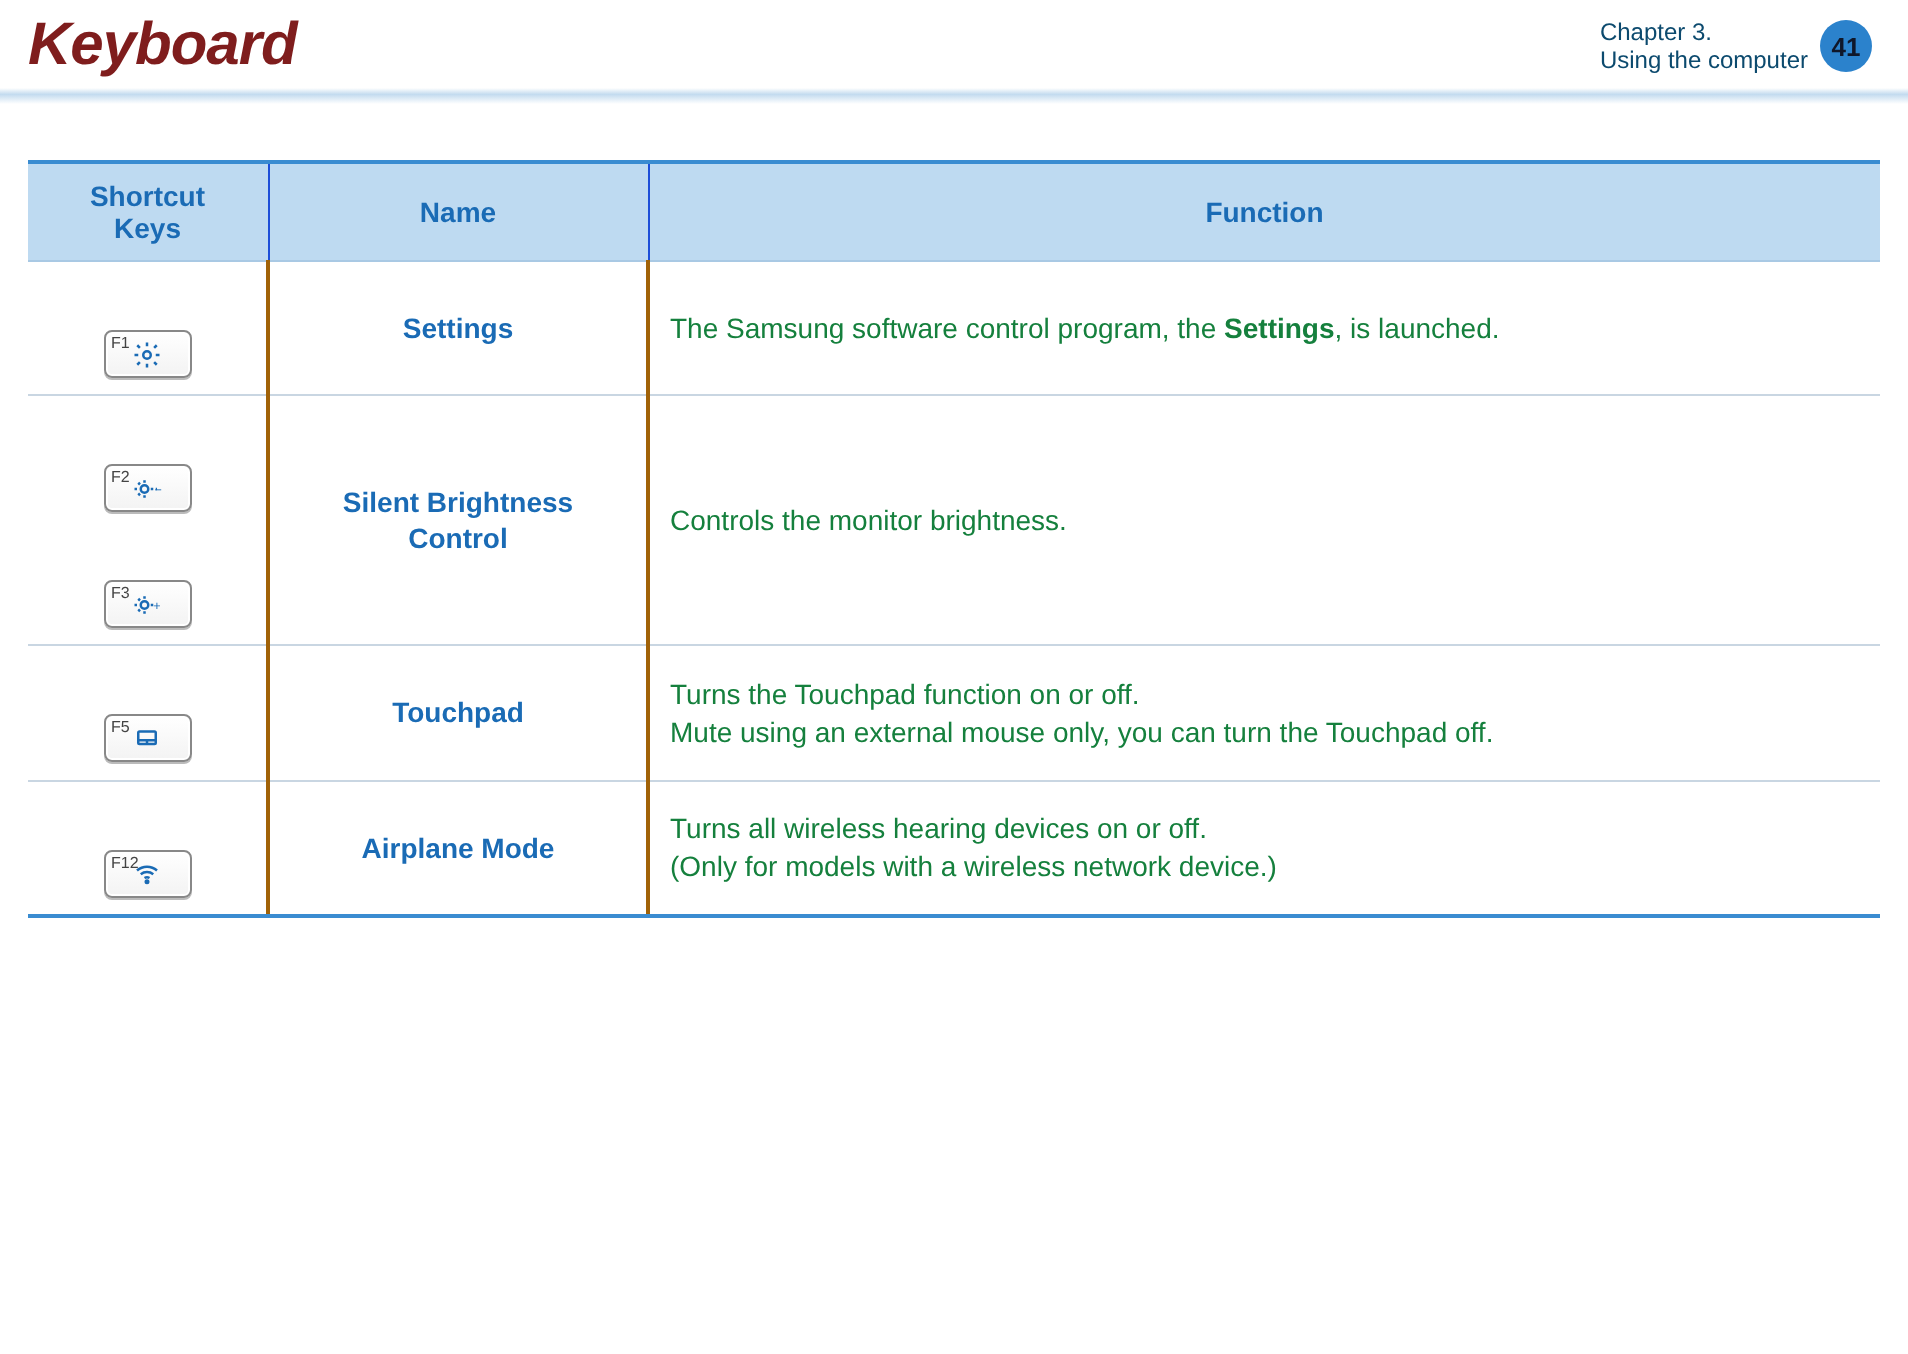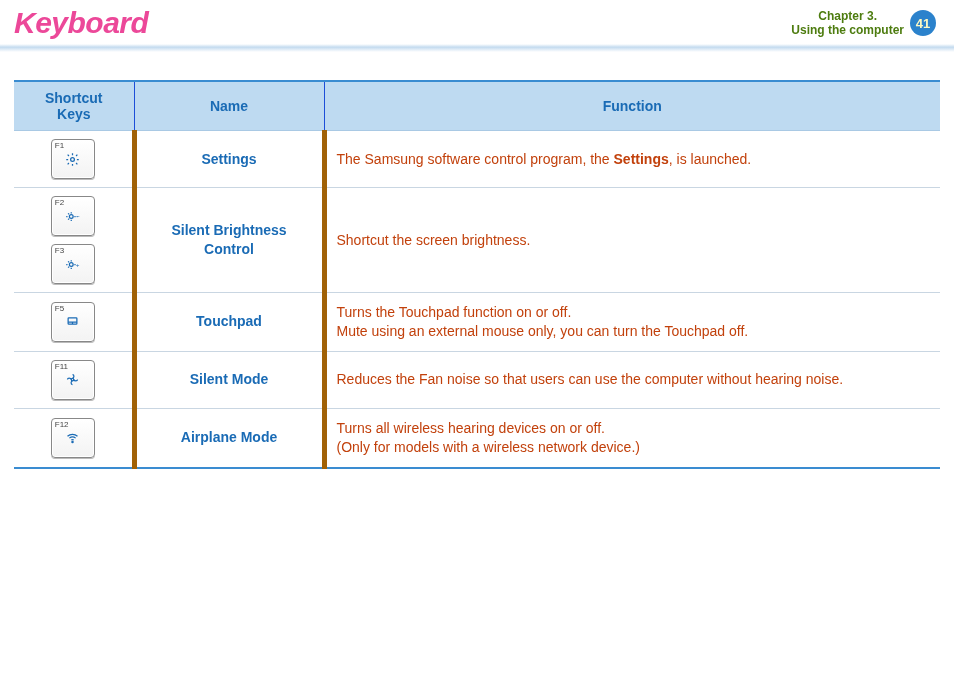--- a/index.html
+++ b/index.html
@@ -14,36 +14,36 @@
   .header {
     display: flex;
     justify-content: space-between;
     align-items: center;
     padding: 6px 18px 4px 14px;
   }
   .page-title {
     font-size: 30px;
     font-weight: 700;
     font-style: italic;
-    color: #ec4899;
+    color: #7f1d1d;
     letter-spacing: -0.5px;
   }
   .chapter-block { display: flex; align-items: center; gap: 6px; }
   .chapter-text {
-    text-align: center;
+    text-align: left;
     font-size: 12px;
-    font-weight: 700;
-    color: #4d7c0f;
+    font-weight: 400;
+    color: #0c4a6e;
     line-height: 1.2;
   }
   .page-badge {
     width: 26px; height: 26px;
     border-radius: 50%;
     background: #2b82cc;
-    color: #fef9c3;
+    color: #0f172a;
     font-size: 13px;
     font-weight: 700;
     display: flex; align-items: center; justify-content: center;
   }
   .divider {
     height: 8px;
     background: linear-gradient(to bottom, rgba(180,210,235,0) 0%, rgba(180,210,235,.8) 40%, rgba(180,210,235,0) 100%);
     margin-bottom: 28px;
   }
 
@@ -65,41 +65,41 @@
   }
   thead th + th { border-left: 1px solid #1d4ed8; }
 
   tbody td {
     border-bottom: 1px solid #c9d6e2;
     padding: 10px 10px;
     font-size: 14px;
     vertical-align: middle;
     line-height: 1.35;
   }
-  tbody td + td { border-left: 5px solid #a16207; margin-left: 44px; }
+  tbody td + td { border-left: 2px solid #a16207; margin-left: 44px; }
   tbody tr:last-child td { border-bottom: 2px solid #3a8cd1; }
 
   td.col-keys { text-align: center; padding: 8px 4px; }
   td.col-name {
     text-align: center;
     color: #1a6bb5;
     font-weight: 700;
   }
-  td.col-func { color: #c2410c; }
+  td.col-func { color: #15803d; }
 
   .kstack { display:inline-flex; flex-direction: column; gap: 8px; align-items:center; }
   .keycap {
-    width: 44px; height: 40px;
+    width: 44px; height: 24px;
     border: 1px solid #888;
     border-radius: 4px;
     background: linear-gradient(#fff,#f3f3f3);
     box-shadow: 0 1px 0 #bbb, inset 0 0 0 1px #fff;
     position: relative;
     display:flex; align-items:center; justify-content:center;
-    font-size: 9px; color:#1a6bb5;
+    font-size: 9px; color:#1a6bb5;margin-top:26px;
   }
   .keycap .fkey {
     position: absolute; top: 1px; left: 3px;
     font-size: 8px; color:#444;
   }
   .keycap svg { width: 15px; height: 15px; }
 </style>
 </head>
 <body>
 
@@ -160,21 +160,21 @@
         <span class="keycap">
           <span class="fkey">F3</span>
           <svg viewBox="0 0 24 24" fill="none" stroke="#1a6bb5" stroke-width="2">
                   <circle cx="10" cy="12" r="3"></circle>
                   <path d="M10 5v2M10 17v2M4 12H2M5 7l1.4 1.4M5 17l1.4-1.4M15 12h2"></path>
                   <text x="17" y="16" font-size="10" fill="#1a6bb5" stroke="none">+</text>
                 </svg>
         </span>
       </span></td>
       <td class="col-name">Silent Brightness Control</td>
-      <td class="col-func">Shortcut the screen brightness.</td>
+      <td class="col-func">Controls the monitor brightness.</td>
     </tr>
 
 
     <tr>
       <td class="col-keys"><span class="kstack">
         <span class="keycap">
           <span class="fkey">F5</span>
           <svg viewBox="0 0 24 24" fill="none" stroke="#1a6bb5" stroke-width="2">
                   <rect x="5" y="6" width="14" height="10" rx="1"></rect>
                   <path d="M5 13h14M12 13v3"></path>
@@ -183,33 +183,20 @@
       </span></td>
       <td class="col-name">Touchpad</td>
       <td class="col-func">
         <div>Turns the Touchpad function on or off.</div>
         <div>Mute using an external mouse only, you can turn the Touchpad off.</div>
       </td>
     </tr>
 
 
 
-    <tr>
-      <td class="col-keys"><span class="kstack">
-        <span class="keycap">
-          <span class="fkey">F11</span>
-          <svg viewBox="0 0 24 24" fill="none" stroke="#1a6bb5" stroke-width="2">
-                  <circle cx="12" cy="12" r="2"></circle>
-                  <path d="M12 4c3 0 3 5 0 6M20 12c0 3-5 3-6 0M12 20c-3 0-3-5 0-6M4 12c0-3 5-3 6 0"></path>
-                </svg>
-        </span>
-      </span></td>
-      <td class="col-name">Silent Mode</td>
-      <td class="col-func">Reduces the Fan noise so that users can use the computer without hearing noise.</td>
-    </tr>
 
     <tr>
       <td class="col-keys"><span class="kstack">
         <span class="keycap">
           <span class="fkey">F12</span>
           <svg viewBox="0 0 24 24" fill="none" stroke="#1a6bb5" stroke-width="2">
                   <path d="M4 10a12 12 0 0 1 16 0M7 13a8 8 0 0 1 10 0M10 16a4 4 0 0 1 4 0"></path>
                   <circle cx="12" cy="19" r="1" fill="#1a6bb5"></circle>
                 </svg>
         </span>

